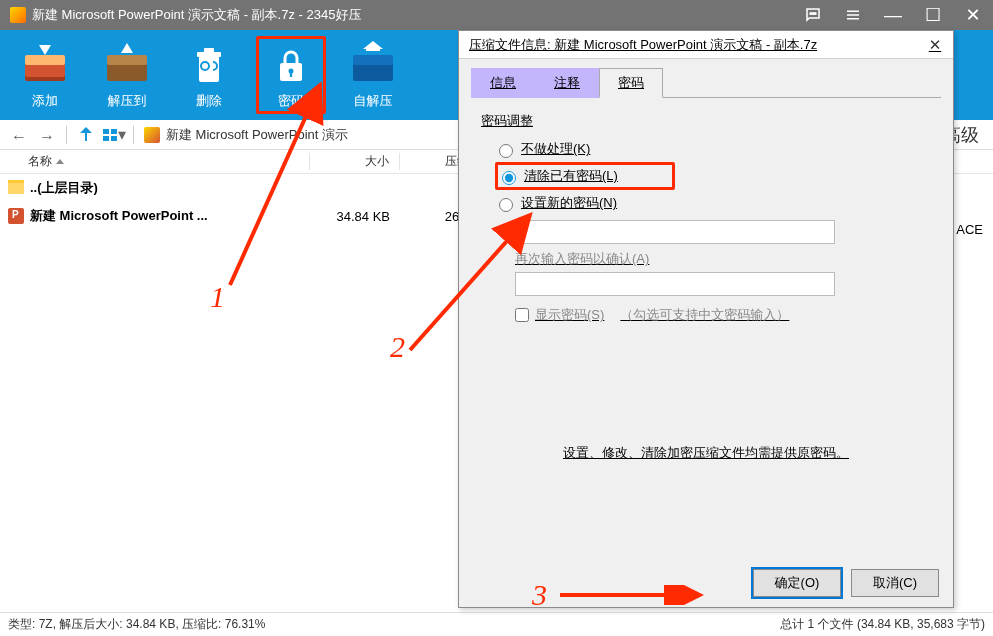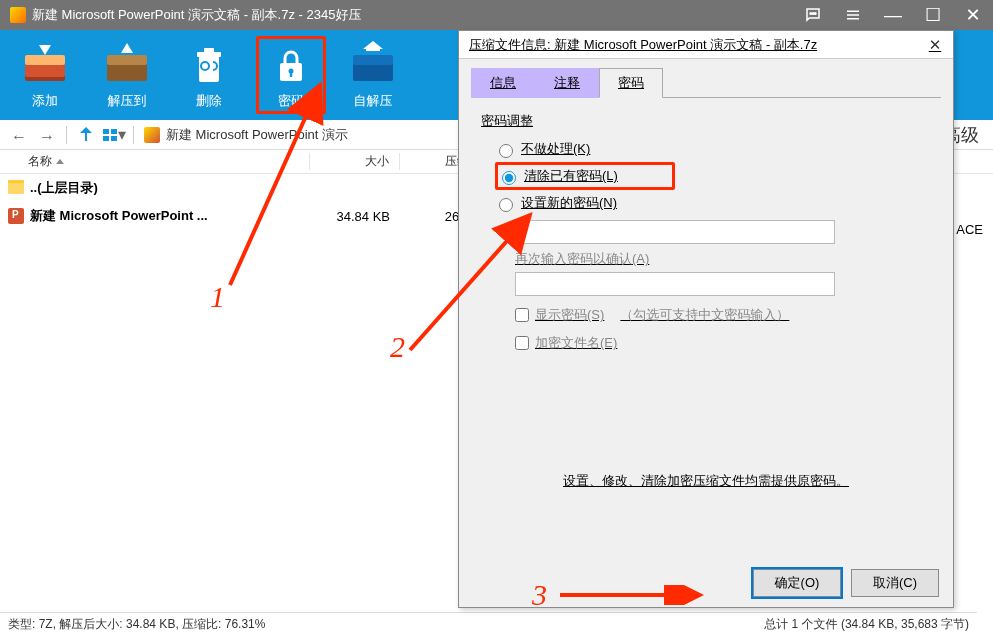--- a/index.html
+++ b/index.html
@@ -46,21 +46,21 @@
 .row { height: 28px; display: flex; align-items: center; font-size: 13px; }
 .row .name-cell { width: 310px; padding-left: 8px; display: flex; align-items: center; font-weight: bold; }
 .row .size-cell { width: 90px; text-align: right; padding-right: 10px; }
 .row .comp-cell { width: 80px; text-align: right; padding-right: 10px; }
 .file-icon { width: 16px; height: 16px; margin-right: 6px; }
 .folder-icon { width: 16px; height: 14px; background: #ffd668; border-radius: 1px; border-top: 3px solid #ffc933; }
 .ppt-icon { width: 16px; height: 16px; background: #d35230; border-radius: 2px; position: relative; }
 .ppt-icon::after { content: "P"; color: #fff; font-size: 10px; font-weight: bold; position: absolute; left: 4px; top: 1px; }
 
 
-.statusbar { position: absolute; bottom: 0; left: 0; right: 16px; height: 24px; border-top: 1px solid #dcdcdc; display: flex; align-items: center; font-size: 12px; padding: 0 8px; justify-content: space-between; color: #333; background: #fff; }
+.statusbar { position: absolute; bottom: 0; left: 0; right: 0; height: 24px; border-top: 1px solid #dcdcdc; display: flex; align-items: center; font-size: 12px; padding: 0 8px; justify-content: space-between; color: #333; background: #fff; }
 
 .trail-label { position: absolute; right: 10px; top: 222px; font-size: 13px; }
 
 
 .dialog { position: absolute; left: 458px; top: 30px; width: 496px; height: 578px; background: #f0f0f0; border: 1px solid #8a8a8a; box-shadow: 2px 2px 6px rgba(0,0,0,.2); text-decoration: underline; }
 .dlg-title { height: 28px; display: flex; align-items: center; padding: 0 6px 0 10px; font-size: 13px; background: #fff; border-bottom: 1px solid #d0d0d0; }
 .dlg-title .t { flex: 1; }
 .dlg-close { width: 24px; height: 20px; display: flex; align-items: center; justify-content: center; cursor: pointer; font-size: 15px; color: #333; }
 .dlg-body { padding: 8px 12px 10px; }
 .tabs { display: flex; border-bottom: 1px solid #aaa; }
@@ -262,24 +262,20 @@
       <div class="pw-fields">
         <input type="text" style="">
         <div class="hint">再次输入密码以确认(A)</div>
         <input type="text" style="margin-top: 4px;">
       </div>
       <label class="chk-row">
         <input type="checkbox" style="">
         <span>显示密码(S)</span>
         <span class="chk-hint">（勾选可支持中文密码输入）</span>
       </label>
-      <label class="chk-row">
-        <input type="checkbox" style="">
-        <span>加密文件名(E)</span>
-      </label>
       <div class="note">设置、修改、清除加密压缩文件均需提供原密码。</div>
     </div>
   </div>
   <div class="dlg-footer">
     <button class="dlg-btn primary">确定(O)</button>
     <button class="dlg-btn">取消(C)</button>
   </div>
 </div>
 
 <div class="annotation" style="left:210px; top:280px;">1</div>

